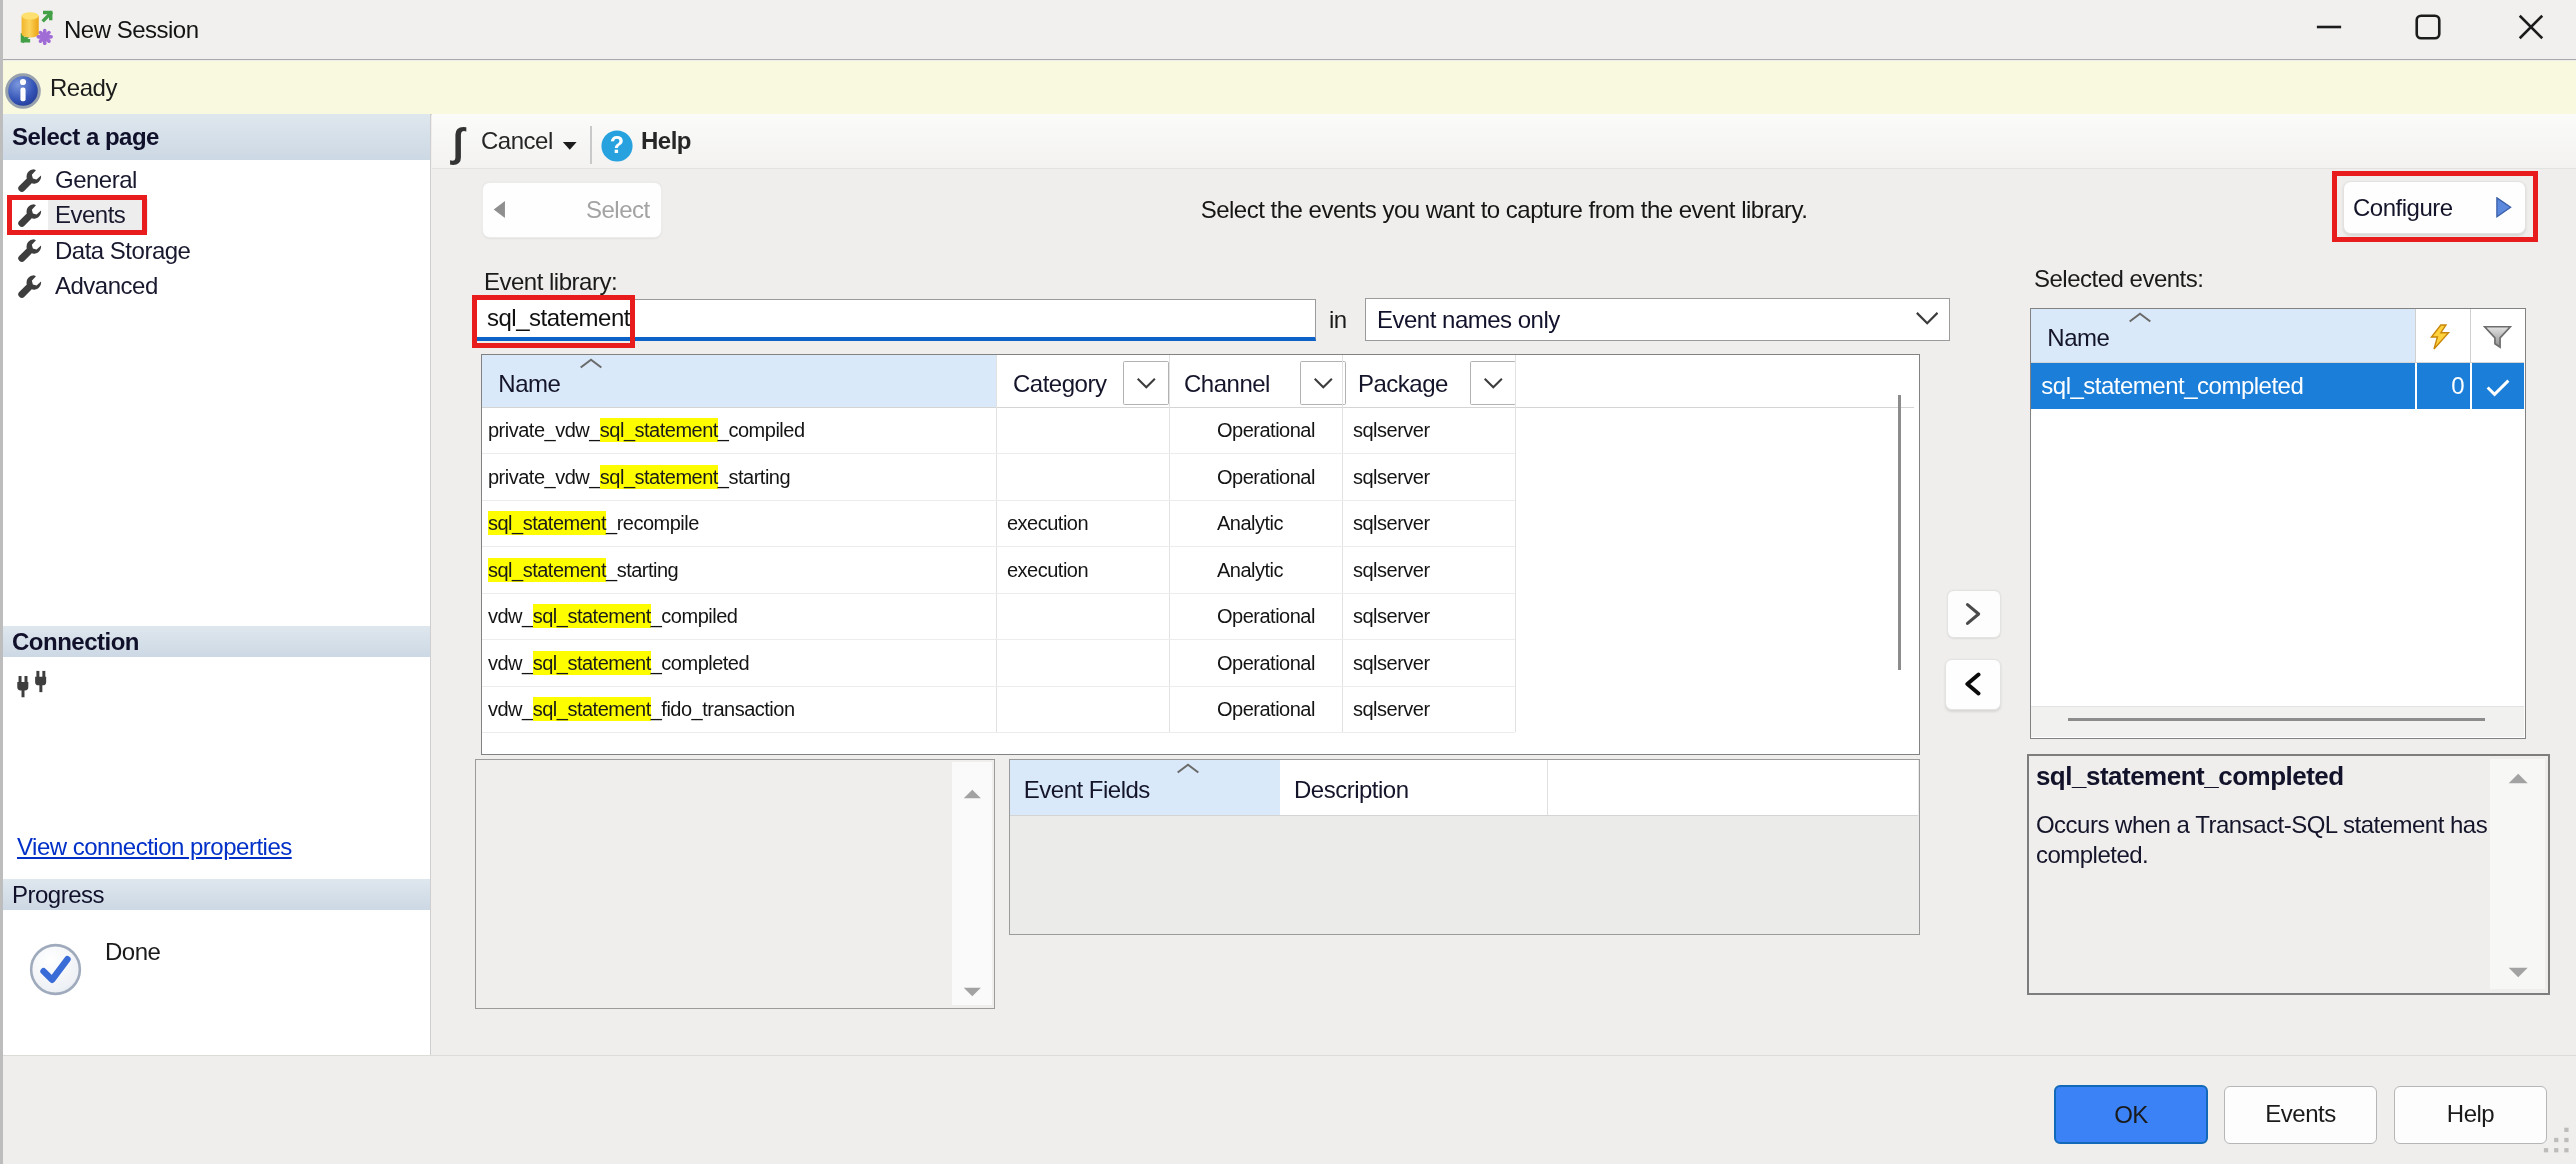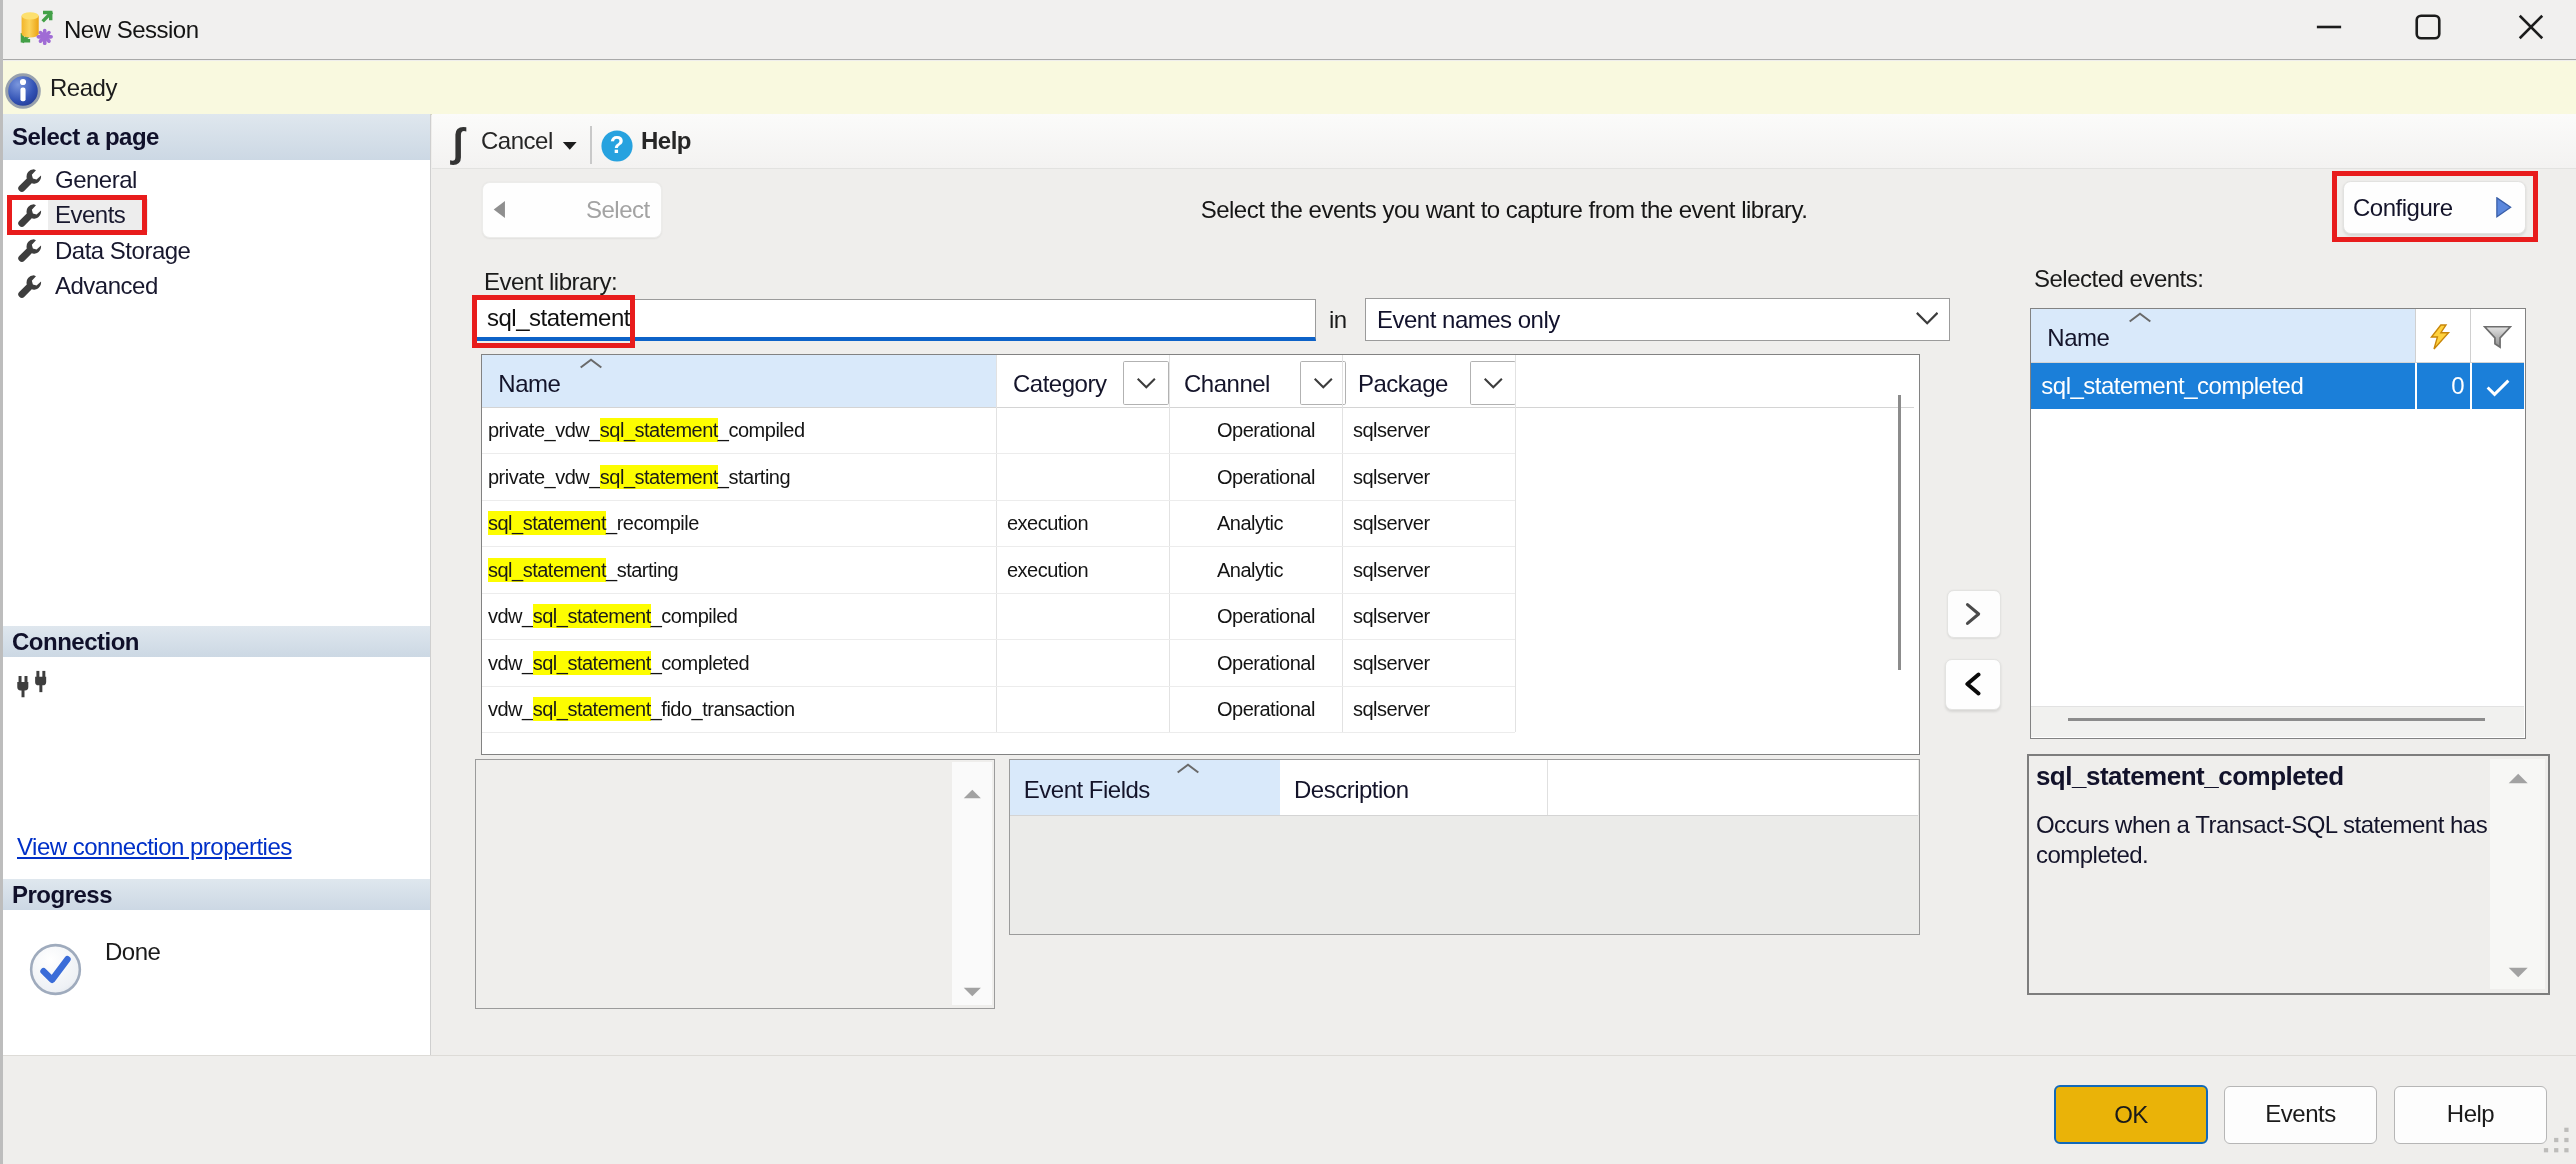--- a/index.html
+++ b/index.html
@@ -113,38 +113,38 @@
     <rect x="24" y="2" width="3.5" height="8"></rect>
           <rect x="31" y="2" width="3.5" height="8"></rect>
     <path d="M22.5 9 h13 v6 a4 4 0 0 1 -4 4 h-5 a4 4 0 0 1 -4 -4 z"></path>
     <rect x="27.5" y="18" width="3.5" height="9"></rect>
   </g>
 </svg>
 </div>
 <div class="ab txt" style="left:17px;top:832px;height:29px;line-height:29px;color:#0030c8;text-decoration:underline;">View connection properties</div>
 
 <div class="ab hdrblue" style="left:3.4px;top:879px;width:427px;height:31px;"></div>
-<div class="ab txt" style="left:12px;top:879px;height:31px;line-height:31px;font-weight:bold;color:#10102a;">Progress</div>
+<div class="ab txt" style="left:12px;top:879px;height:31px;line-height:31px;font-weight:normal;color:#10102a;">Progress</div>
 <div class="ab" style="left:29px;top:943px;">
 <svg width="53" height="53" viewBox="0 0 62 62">
   <defs>
           <radialGradient id="done" cx="0.4" cy="0.3" r="0.9">
     <stop offset="0" stop-color="#ffffff"></stop>
             <stop offset="0.7" stop-color="#eef1f5"></stop>
             <stop offset="1" stop-color="#d7dde6"></stop>
   </radialGradient>
         </defs>
   <circle cx="31" cy="31" r="28.5" fill="url(#done)" stroke="#9fabbd" stroke-width="3"></circle>
   <path d="M17 33 L27 43 L45 19" fill="none" stroke="#3a6cd8" stroke-width="7.5" stroke-linecap="round" stroke-linejoin="round"></path>
 </svg>
 </div>
 <div class="ab txt" style="left:105px;top:936px;height:31px;line-height:31px;">Done</div>
 
 <div class="ab" style="left:3.4px;top:1055px;width:2573px;height:109px;background:#efeeec;border-top:1.7px solid #dddbd7;"></div>
-<div class="ab txt" style="left:2054px;top:1085px;width:154px;height:59px;line-height:56px;background:#eab308;border:2.6px solid #1269b9;border-radius:6px;text-align:center;box-sizing:border-box;">OK</div>
+<div class="ab txt" style="left:2054px;top:1085px;width:154px;height:59px;line-height:56px;background:#3b82f6;border:2.6px solid #1269b9;border-radius:6px;text-align:center;box-sizing:border-box;">OK</div>
 <div class="ab txt" style="left:2224px;top:1086px;width:153px;height:58px;line-height:54px;background:#fdfdfd;border:1.7px solid #b6b6b6;border-radius:6px;text-align:center;box-sizing:border-box;">Events</div>
 <div class="ab txt" style="left:2394px;top:1086px;width:153px;height:58px;line-height:54px;background:#fdfdfd;border:1.7px solid #b6b6b6;border-radius:6px;text-align:center;box-sizing:border-box;">Help</div>
 
 <div class="ab" style="left:432px;top:114px;width:2144px;height:54px;background:linear-gradient(#fbfbfa,#f3f2f1);border-bottom:0.9px solid #e2e2e0;"></div>
 <div class="ab" style="left:439px;top:122px;width:38px;height:40px;font-size:40px;line-height:40px;font-weight:bold;color:#333;text-align:center;">∫</div>
 <div class="ab txt" style="left:481px;top:114px;height:54px;line-height:54px;color:#262626;">Cancel</div>
 <svg class="ab" style="left:562px;top:141px;" width="15.5" height="9.5" viewBox="0 0 18 11">
       <path d="M1 1 L9 10 L17 1 Z" fill="#1c1c1c"></path>
     </svg>
 <div class="ab" style="left:590px;top:126px;width:1.7px;height:38px;background:#c9c9c9;"></div>

